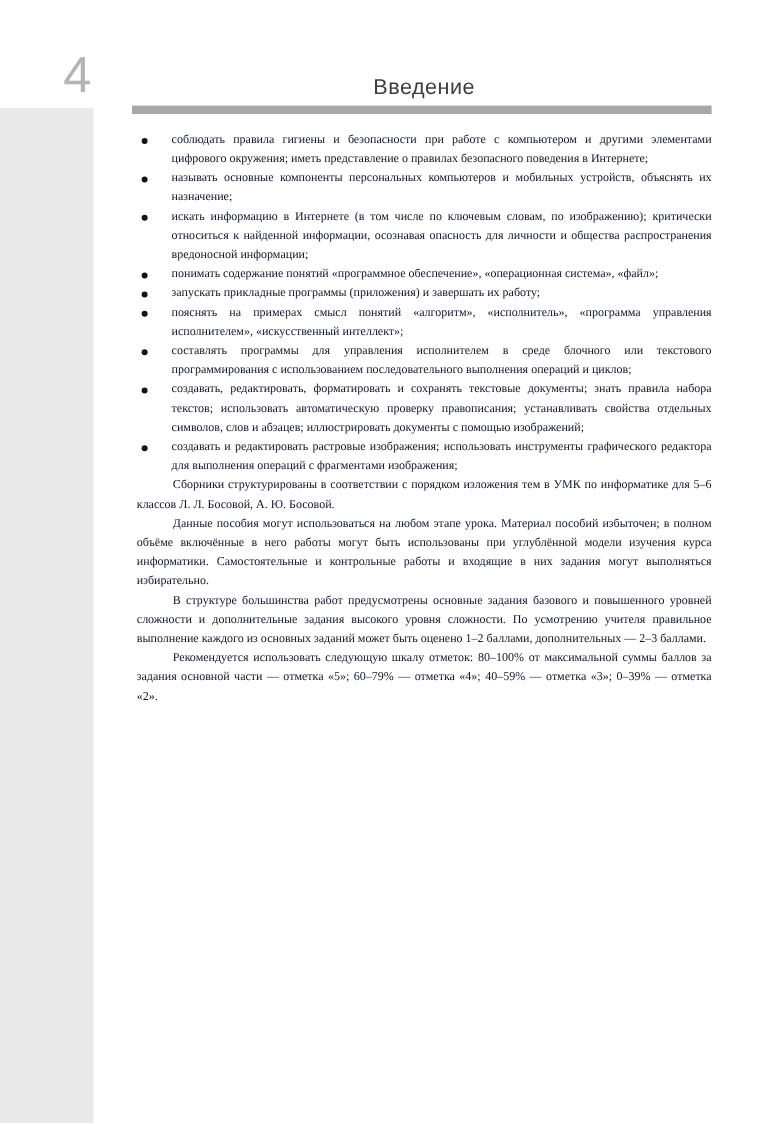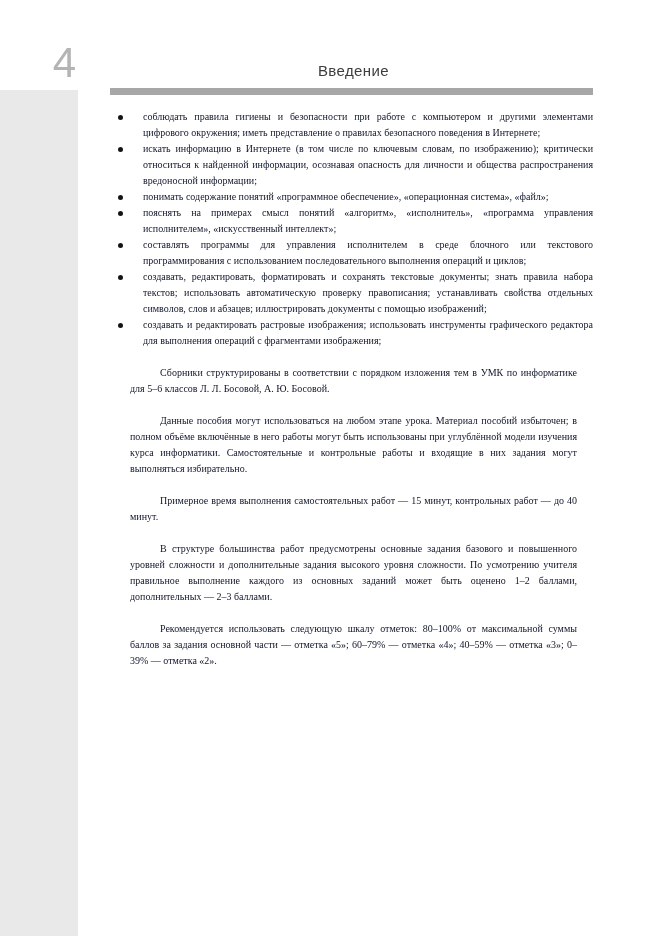--- a/index.html
+++ b/index.html
@@ -35,21 +35,21 @@
     font-weight: 400;
     color: #b4b4b4;
   }
   .running-head {
     position: absolute;
     left: 114px;
     top: 62px;
     width: 479px;
     text-align: center;
     font-family: "Liberation Sans", sans-serif;
-    font-size: 15px;
+    font-size: 18px;
     line-height: 1.2;
     color: #3d3d3d;
     letter-spacing: 0.4px;
   }
   .head-rule {
     position: absolute;
     left: 110px;
     top: 88px;
     width: 483px;
     height: 7px;
@@ -80,21 +80,21 @@
   .dot {
     position: absolute;
     left: 4px;
     top: 5.5px;
     width: 5px;
     height: 5px;
     border-radius: 50%;
     background: #141414;
   }
   .para {
-    margin: 16px;
+    margin: 0;
     text-indent: 30px;
     text-align: justify;
   }
 </style>
 </head>
 <body>
 
 <div class="page">
 
   <div class="left-strip"></div>
@@ -107,31 +107,39 @@
 
   <div class="content">
 
     <ul class="bullets">
 
         <li class="bullet-item">
           <span class="dot"></span>
           <span>соблюдать правила гигиены и безопасности при работе с ком­пьютером и другими элементами цифрового окружения; иметь представление о правилах безопасного поведения в Интернете;</span>
         </li>
 
+        <li class="bullet-item">
+          <span class="dot"></span>
+          <span>называть основные компоненты персональных компьютеров и мобильных устройств, объяснять их назначение;</span>
+        </li>
 
         <li class="bullet-item">
           <span class="dot"></span>
           <span>искать информацию в Интернете (в том числе по ключевым словам, по изображению); критически относиться к найден­ной информации, осознавая опасность для личности и об­щества распространения вредоносной информации;</span>
         </li>
 
         <li class="bullet-item">
           <span class="dot"></span>
           <span>понимать содержание понятий «программное обеспечение», «операционная система», «файл»;</span>
         </li>
 
+        <li class="bullet-item">
+          <span class="dot"></span>
+          <span>запускать прикладные программы (приложения) и завер­шать их работу;</span>
+        </li>
 
         <li class="bullet-item">
           <span class="dot"></span>
           <span>пояснять на примерах смысл понятий «алгоритм», «исполни­тель», «программа управления исполнителем», «искусствен­ный интеллект»;</span>
         </li>
 
         <li class="bullet-item">
           <span class="dot"></span>
           <span>составлять программы для управления исполнителем в сре­де блочного или текстового программирования с использова­нием последовательного выполнения операций и циклов;</span>
         </li>
@@ -147,21 +155,20 @@
         </li>
 
       </ul>
 
     <div>
 
         <p class="para">Сборники структурированы в соответствии с порядком изло­жения тем в УМК по информатике для 5–6 классов Л. Л. Босо­вой, А. Ю. Босовой.</p>
 
         <p class="para">Данные пособия могут использоваться на любом этапе урока. Материал пособий избыточен; в полном объёме включённые в него работы могут быть использованы при углублённой модели изуче­ния курса информатики. Самостоятельные и контрольные работы и входящие в них задания могут выполняться избирательно.</p>
 
-        <p class="para">Примерное время выполнения самостоятельных работ — 15 минут, контрольных работ — до 40 минут.</p>
 
         <p class="para">В структуре большинства работ предусмотрены основные зада­ния базового и повышенного уровней сложности и дополнитель­ные задания высокого уровня сложности. По усмотрению учите­ля правильное выполнение каждого из основных заданий может быть оценено 1–2 баллами, дополнительных — 2–3 баллами.</p>
 
         <p class="para">Рекомендуется использовать следующую шкалу отметок: 80–100% от максимальной суммы баллов за задания основной части — отметка «5»; 60–79% — отметка «4»; 40–59% — от­метка «3»; 0–39% — отметка «2».</p>
       </div>
 
   </div>
 </div>
 
 </body></html>

